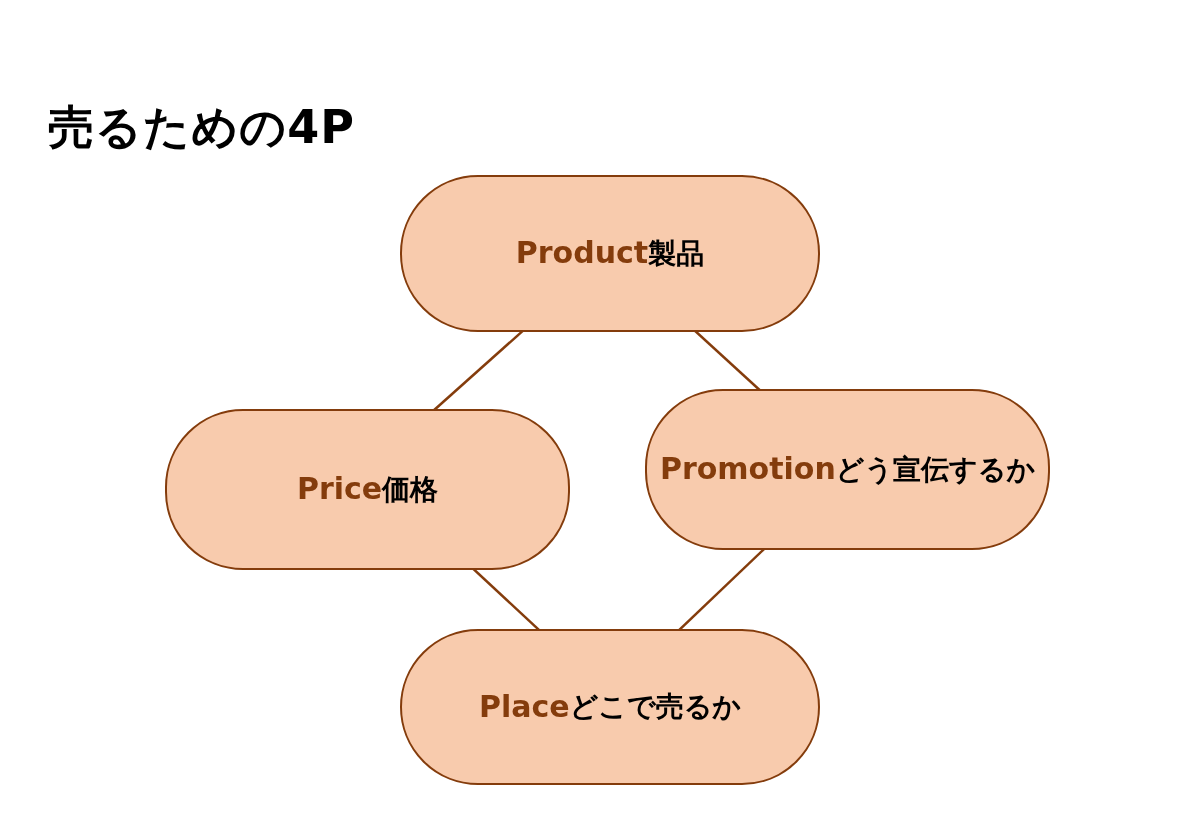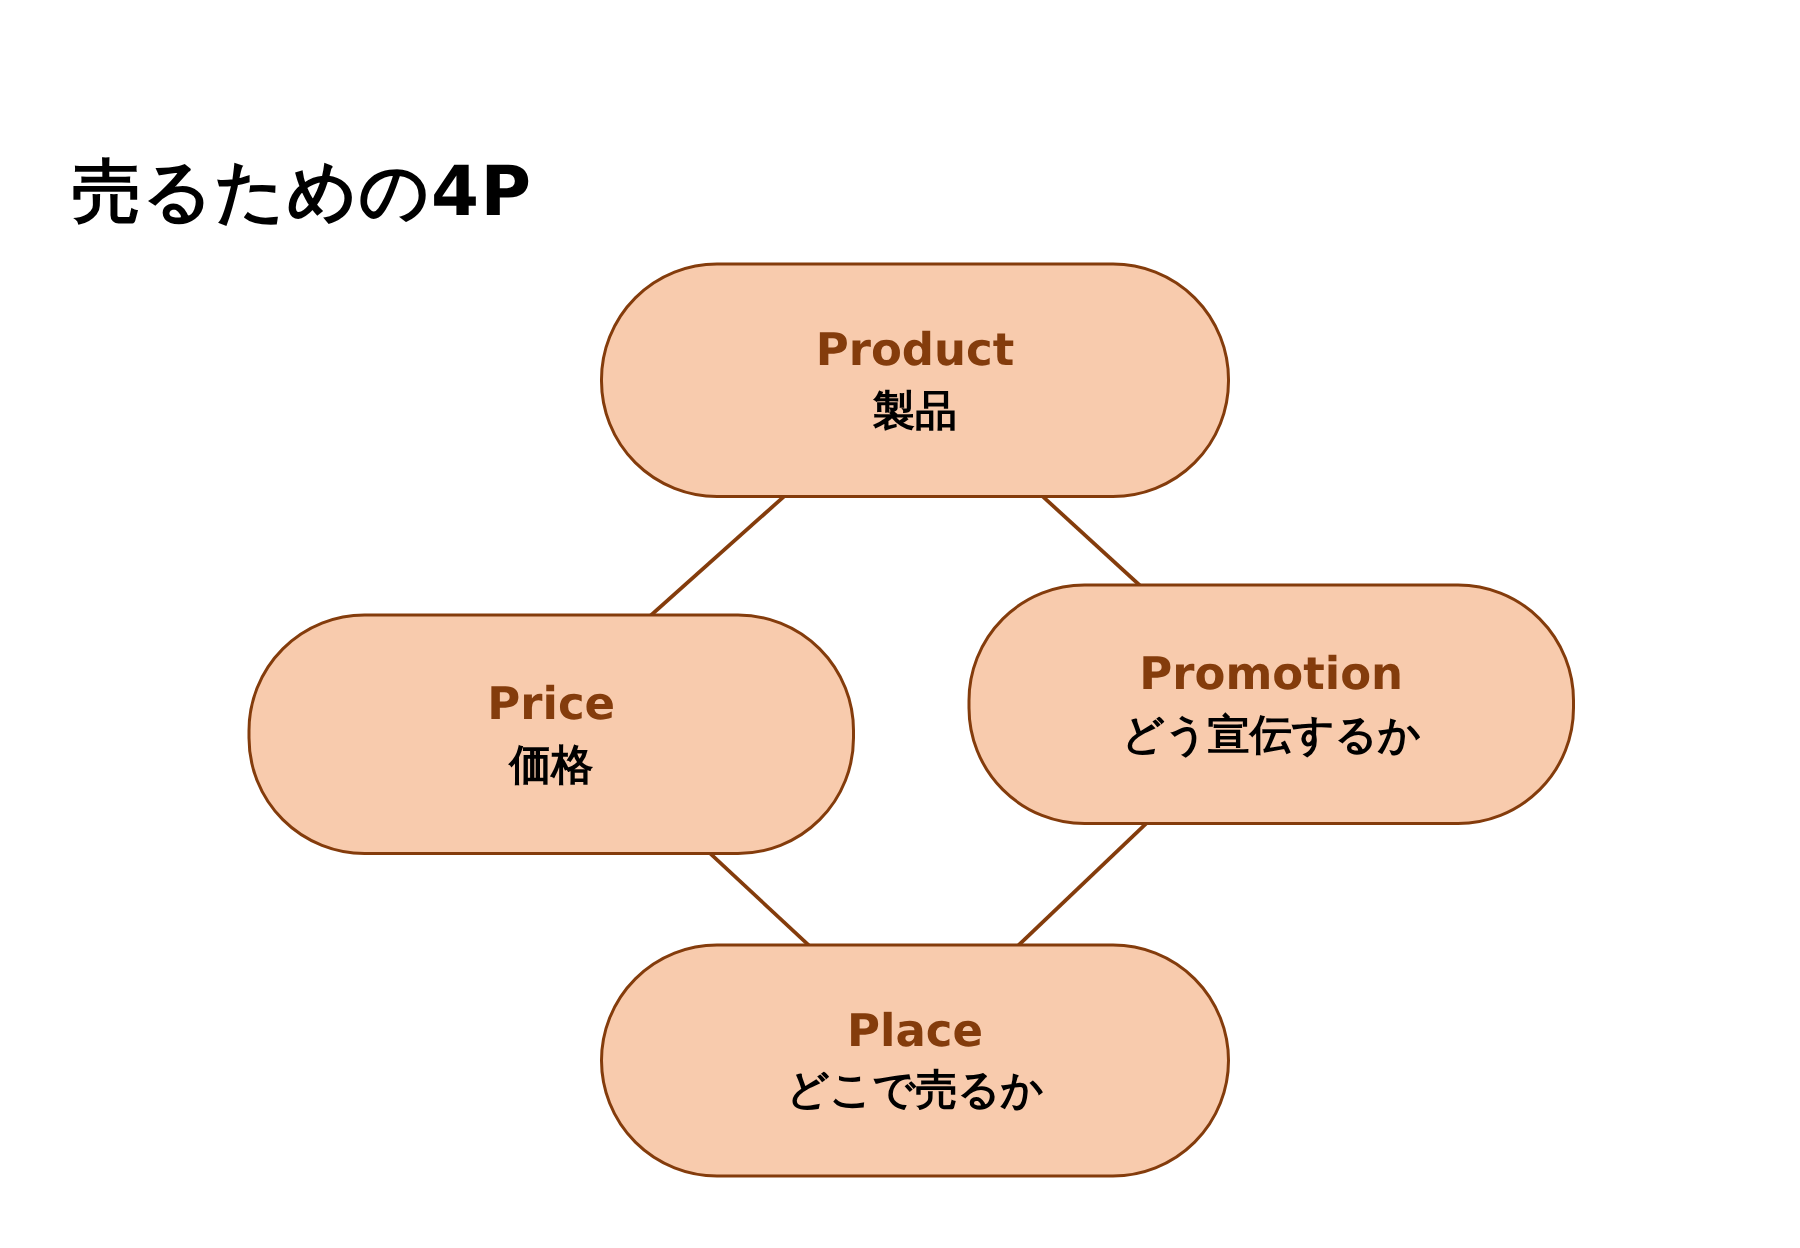--- a/index.html
+++ b/index.html
@@ -40,21 +40,21 @@
     stroke: #843C0C;
     stroke-width: 2.5;
   }
   .node {
     position: absolute;
     z-index: 2;
     background: #F8CBAD;
     border: 2.5px solid #843C0C;
     border-radius: 78px;
     display: flex;
-    flex-direction: column;
+    flex-direction: row;
     align-items: center;
     justify-content: center;
     box-sizing: border-box;
     text-align: center;
   }
   .node .label {
     color: #843C0C;
     font-size: 30px;
     font-weight: 700;
     line-height: 1.35;

